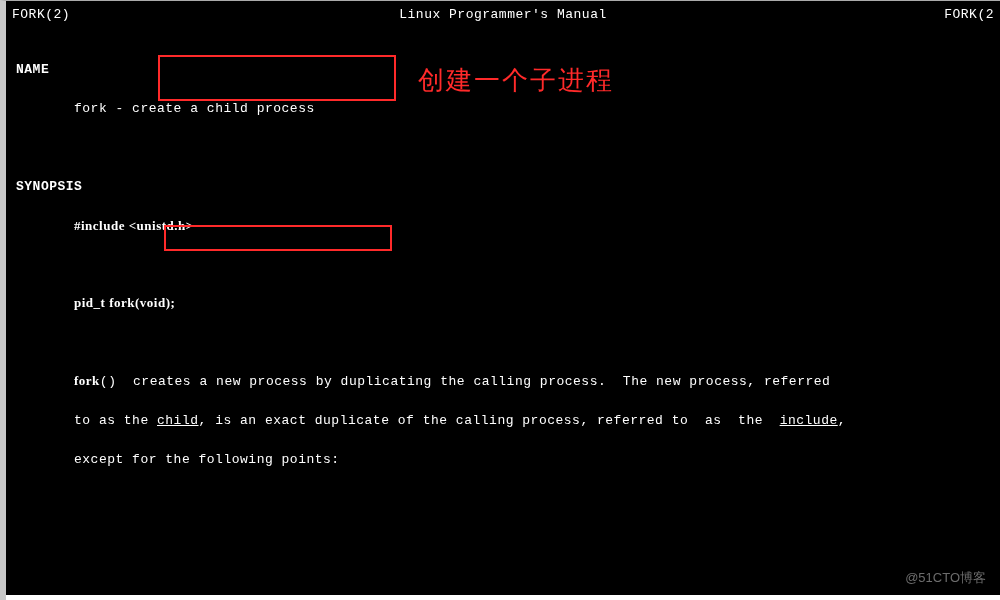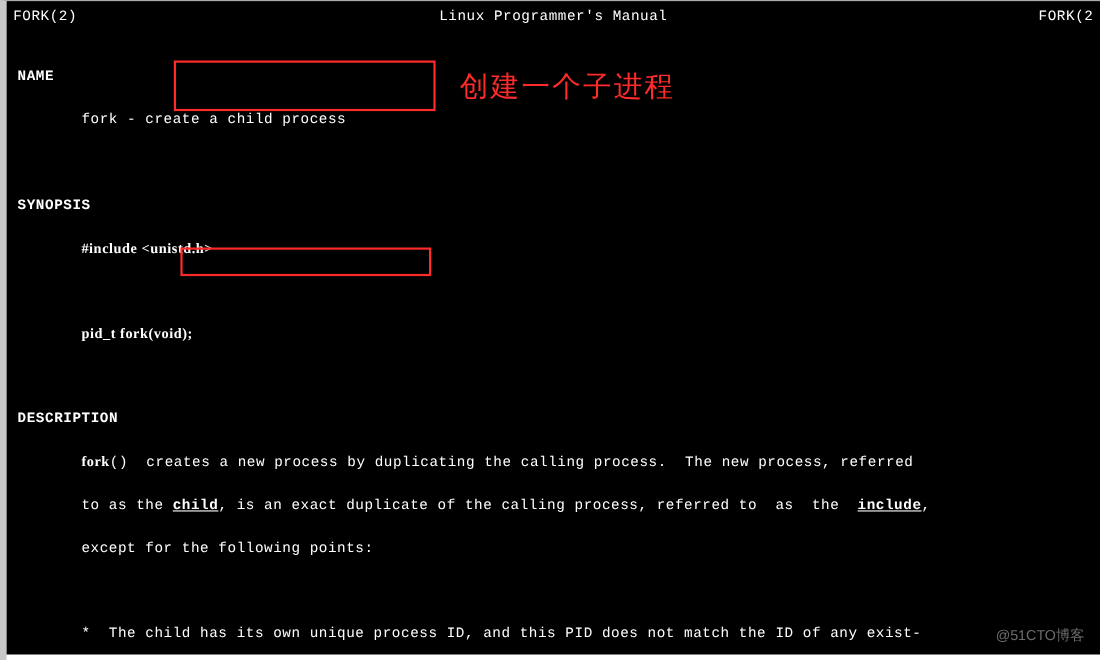--- a/index.html
+++ b/index.html
@@ -49,21 +49,21 @@
       font-family: "Courier New", monospace;
       position: relative;
     }
     .section-heading {
       font-weight: bold;
       color: #fff;
       font-family: Liberation Mono, monospace;
     }
     .indent1 { padding-left: 58px; display: block; }
     .bold { font-weight: bold; font-family: Liberation Serif, serif; }
-    .underline { text-decoration: underline; font-weight: bold; }
+    .underline { text-decoration: underline; }
     .line { display: block; min-height: 19px; }
     .box1 {
       position: absolute;
       border: 2px solid #ff2a2a;
       left: 152px;
       top: 54px;
       width: 238px;
       height: 46px;
       pointer-events: none;
     }
@@ -72,21 +72,21 @@
       border: 2px solid #ff2a2a;
       left: 158px;
       top: 224px;
       width: 228px;
       height: 26px;
       pointer-events: none;
     }
     .annotation {
       position: absolute;
       color: #ff2a2a;
-      font-family: Liberation Mono, monospace;
+      font-family: Liberation Serif, serif;
       font-size: 26px;
       left: 412px;
       top: 60px;
       letter-spacing: 2px;
     }
     .watermark {
       position: absolute;
       right: 14px;
       bottom: 8px;
       color: #9a9a9a;
@@ -109,26 +109,24 @@
 
     <div class="content">
 <span class="line section-heading">NAME</span>
 <span class="line indent1"><span>fork -</span><span> create a child process</span></span>
 <span class="line"></span>
 <span class="line section-heading">SYNOPSIS</span>
 <span class="line indent1 bold">#include &lt;unistd.h&gt;</span>
 <span class="line"></span>
 <span class="line indent1 bold">pid_t fork(void);</span>
 <span class="line"></span>
-<span class="line section-heading">DESCRIPTION</span>
 <span class="line indent1"><span class="bold">fork</span><span>()  </span><span>creates a new process</span><span> by duplicating the calling process.  The new process, referred</span></span>
 <span class="line indent1"><span>to as the </span><span class="underline">child</span><span>, is an exact duplicate of the calling process, referred to  as  the  </span><span class="underline">include</span><span>,</span></span>
 <span class="line indent1">except for the following points:</span>
 <span class="line"></span>
-<span class="line indent1">*  The child has its own unique process ID, and this PID does not match the ID of any exist-</span>
 
 
 
 
 
 
 
 
 
 

